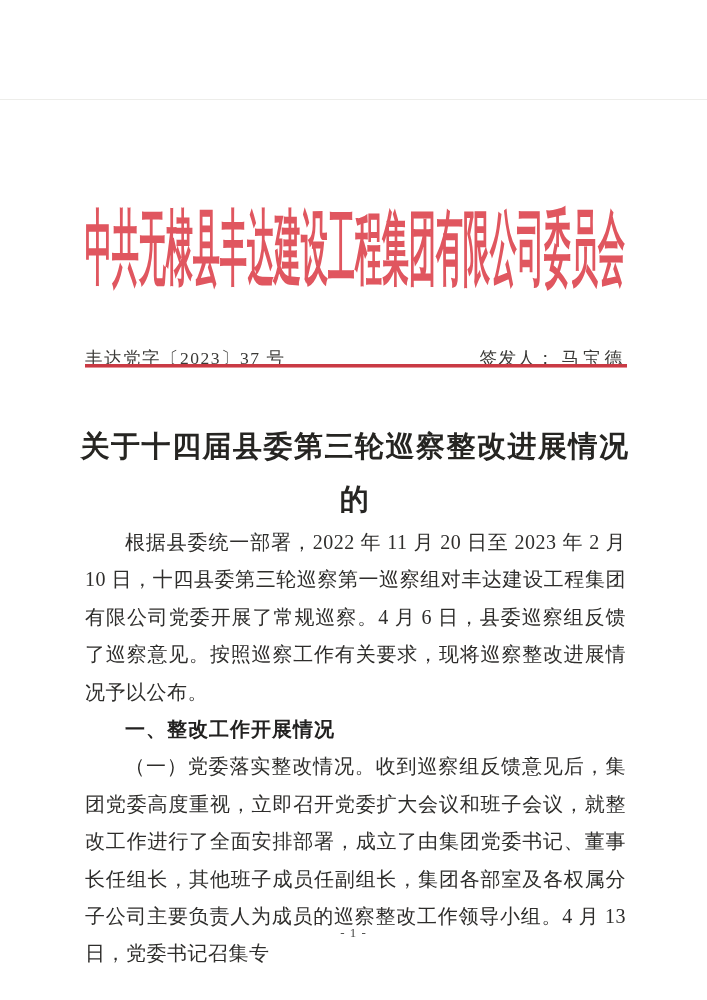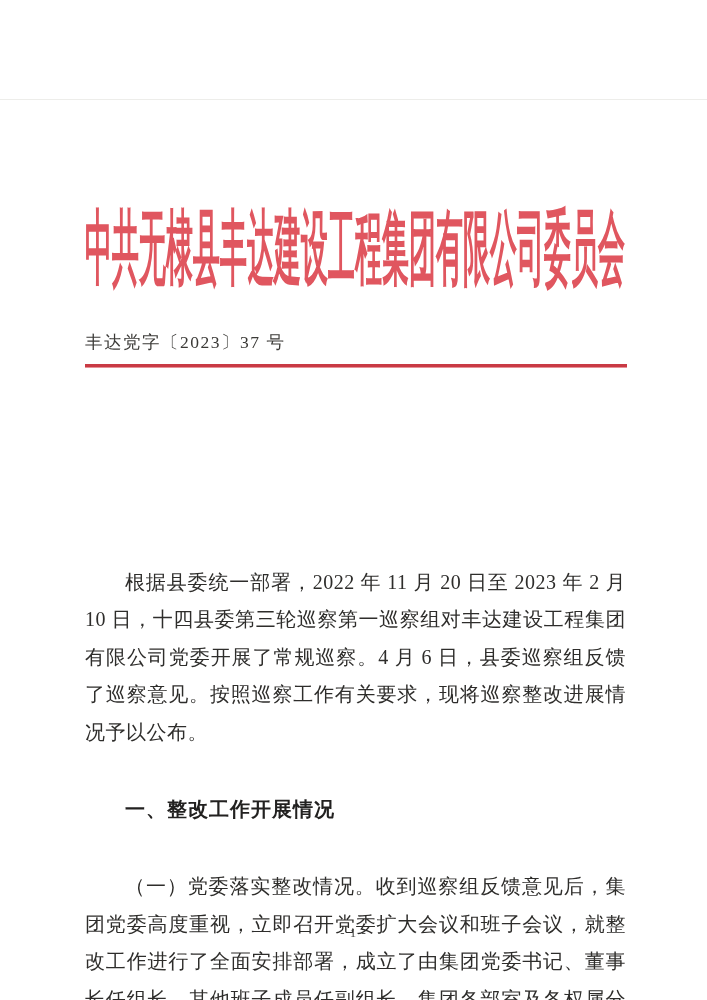--- a/index.html
+++ b/index.html
@@ -25,21 +25,21 @@
   }
   .letterhead .lh-text{
     display:inline-block;white-space:nowrap;
     font-size:78px;font-weight:bold;line-height:1.1;
     color:var(--red);
     transform-origin:left top;
     letter-spacing:0;
   }
   
   .ref-row{
-    position:absolute;left:85px;top:330px;width:541px;
+    position:absolute;left:85px;top:346px;width:541px;
     display:flex;justify-content:space-between;align-items:baseline;
     font-size:17.5px;letter-spacing:1.5px;color:#3a3936;
   }
   .ref-row .issuer .name{margin-left:6px;letter-spacing:4px;}
   
   .red-rule{
     position:absolute;left:85px;top:364px;width:542px;height:4px;
     background:var(--rule-red);
     border-bottom:1px solid #e89197;
   }
@@ -49,21 +49,21 @@
     text-align:center;color:#262522;
     font-weight:bold;font-size:29px;line-height:53px;letter-spacing:1.5px;
   }
   
   .doc-body{
     position:absolute;left:85px;top:524px;width:541px;
     font-size:20px;line-height:37.4px;
     text-align:justify;color:var(--ink);
     letter-spacing:0.5px;
   }
-  .doc-body p{text-indent:2em;margin-top:40px;}
+  .doc-body p{text-indent:2em;}
   .doc-body .sec-heading{
     font-weight:bold;color:#222120;
     font-family:Liberation Serif, serif;
     letter-spacing:1px;
   }
   
   .page-number{
     position:absolute;left:0;top:925px;width:707px;
     text-align:center;font-size:13px;color:#4a4a48;letter-spacing:1px;
   }
@@ -72,25 +72,29 @@
 <body>
 
 <div class="scan-edge"></div>
 
 <div class="letterhead">
   <span class="lh-text" style="transform: scale(0.346154, 1.05);">中共无棣县丰达建设工程集团有限公司委员会</span>
 </div>
 
 <div class="ref-row">
   <span class="doc-number">丰达党字〔2023〕37 号</span>
+  <span class="issuer">
+    <span>签发人：</span><span class="name">马宝德</span>
+  </span>
 </div>
 
 <div class="red-rule"></div>
 
 <div class="doc-title">
+  <div>关于十四届县委第三轮巡察整改进展情况的</div>
 </div>
 
 <div class="doc-body">
   <p>根据县委统一部署，2022 年 11 月 20 日至 2023 年 2 月 10 日，十四县委第三轮巡察第一巡察组对丰达建设工程集团有限公司党委开展了常规巡察。4 月 6 日，县委巡察组反馈了巡察意见。按照巡察工作有关要求，现将巡察整改进展情况予以公布。</p>
   <p class="sec-heading">一、整改工作开展情况</p>
   <p>（一）党委落实整改情况。收到巡察组反馈意见后，集团党委高度重视，立即召开党委扩大会议和班子会议，就整改工作进行了全面安排部署，成立了由集团党委书记、董事长任组长，其他班子成员任副组长，集团各部室及各权属分子公司主要负责人为成员的巡察整改工作领导小组。4 月 13 日，党委书记召集专</p>
 </div>
 
 <div class="page-number">- 1 -</div>
 

